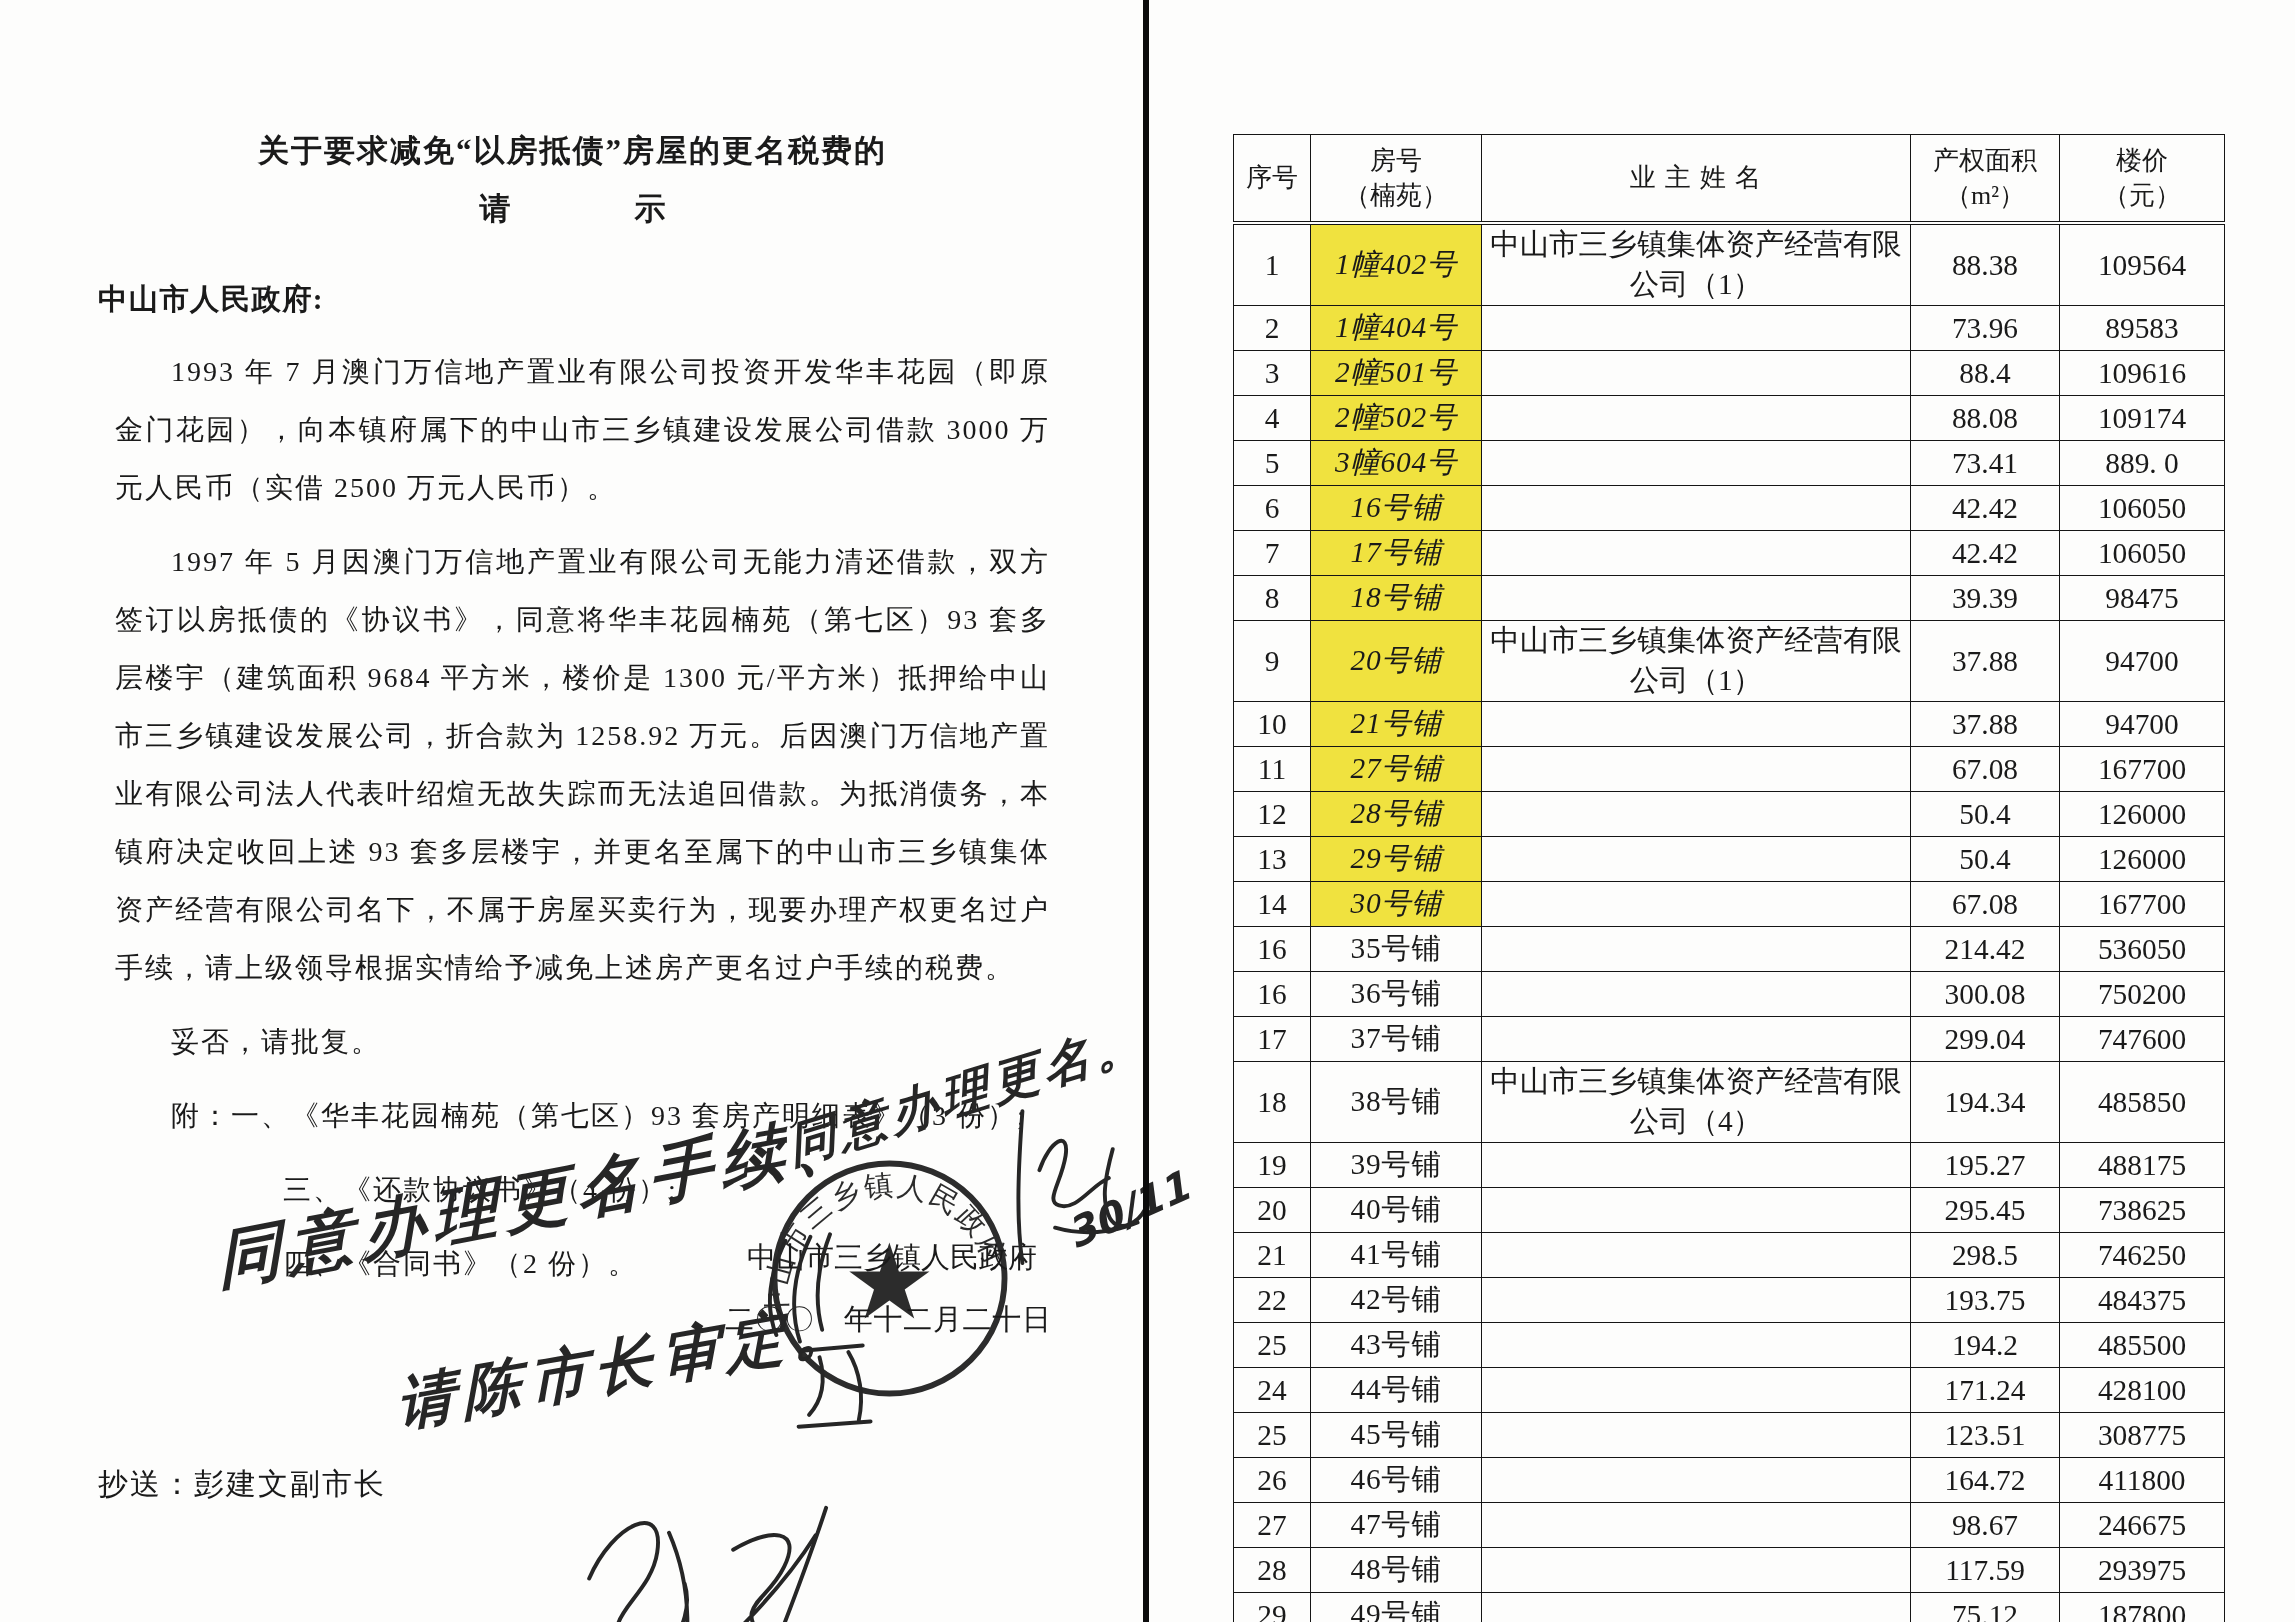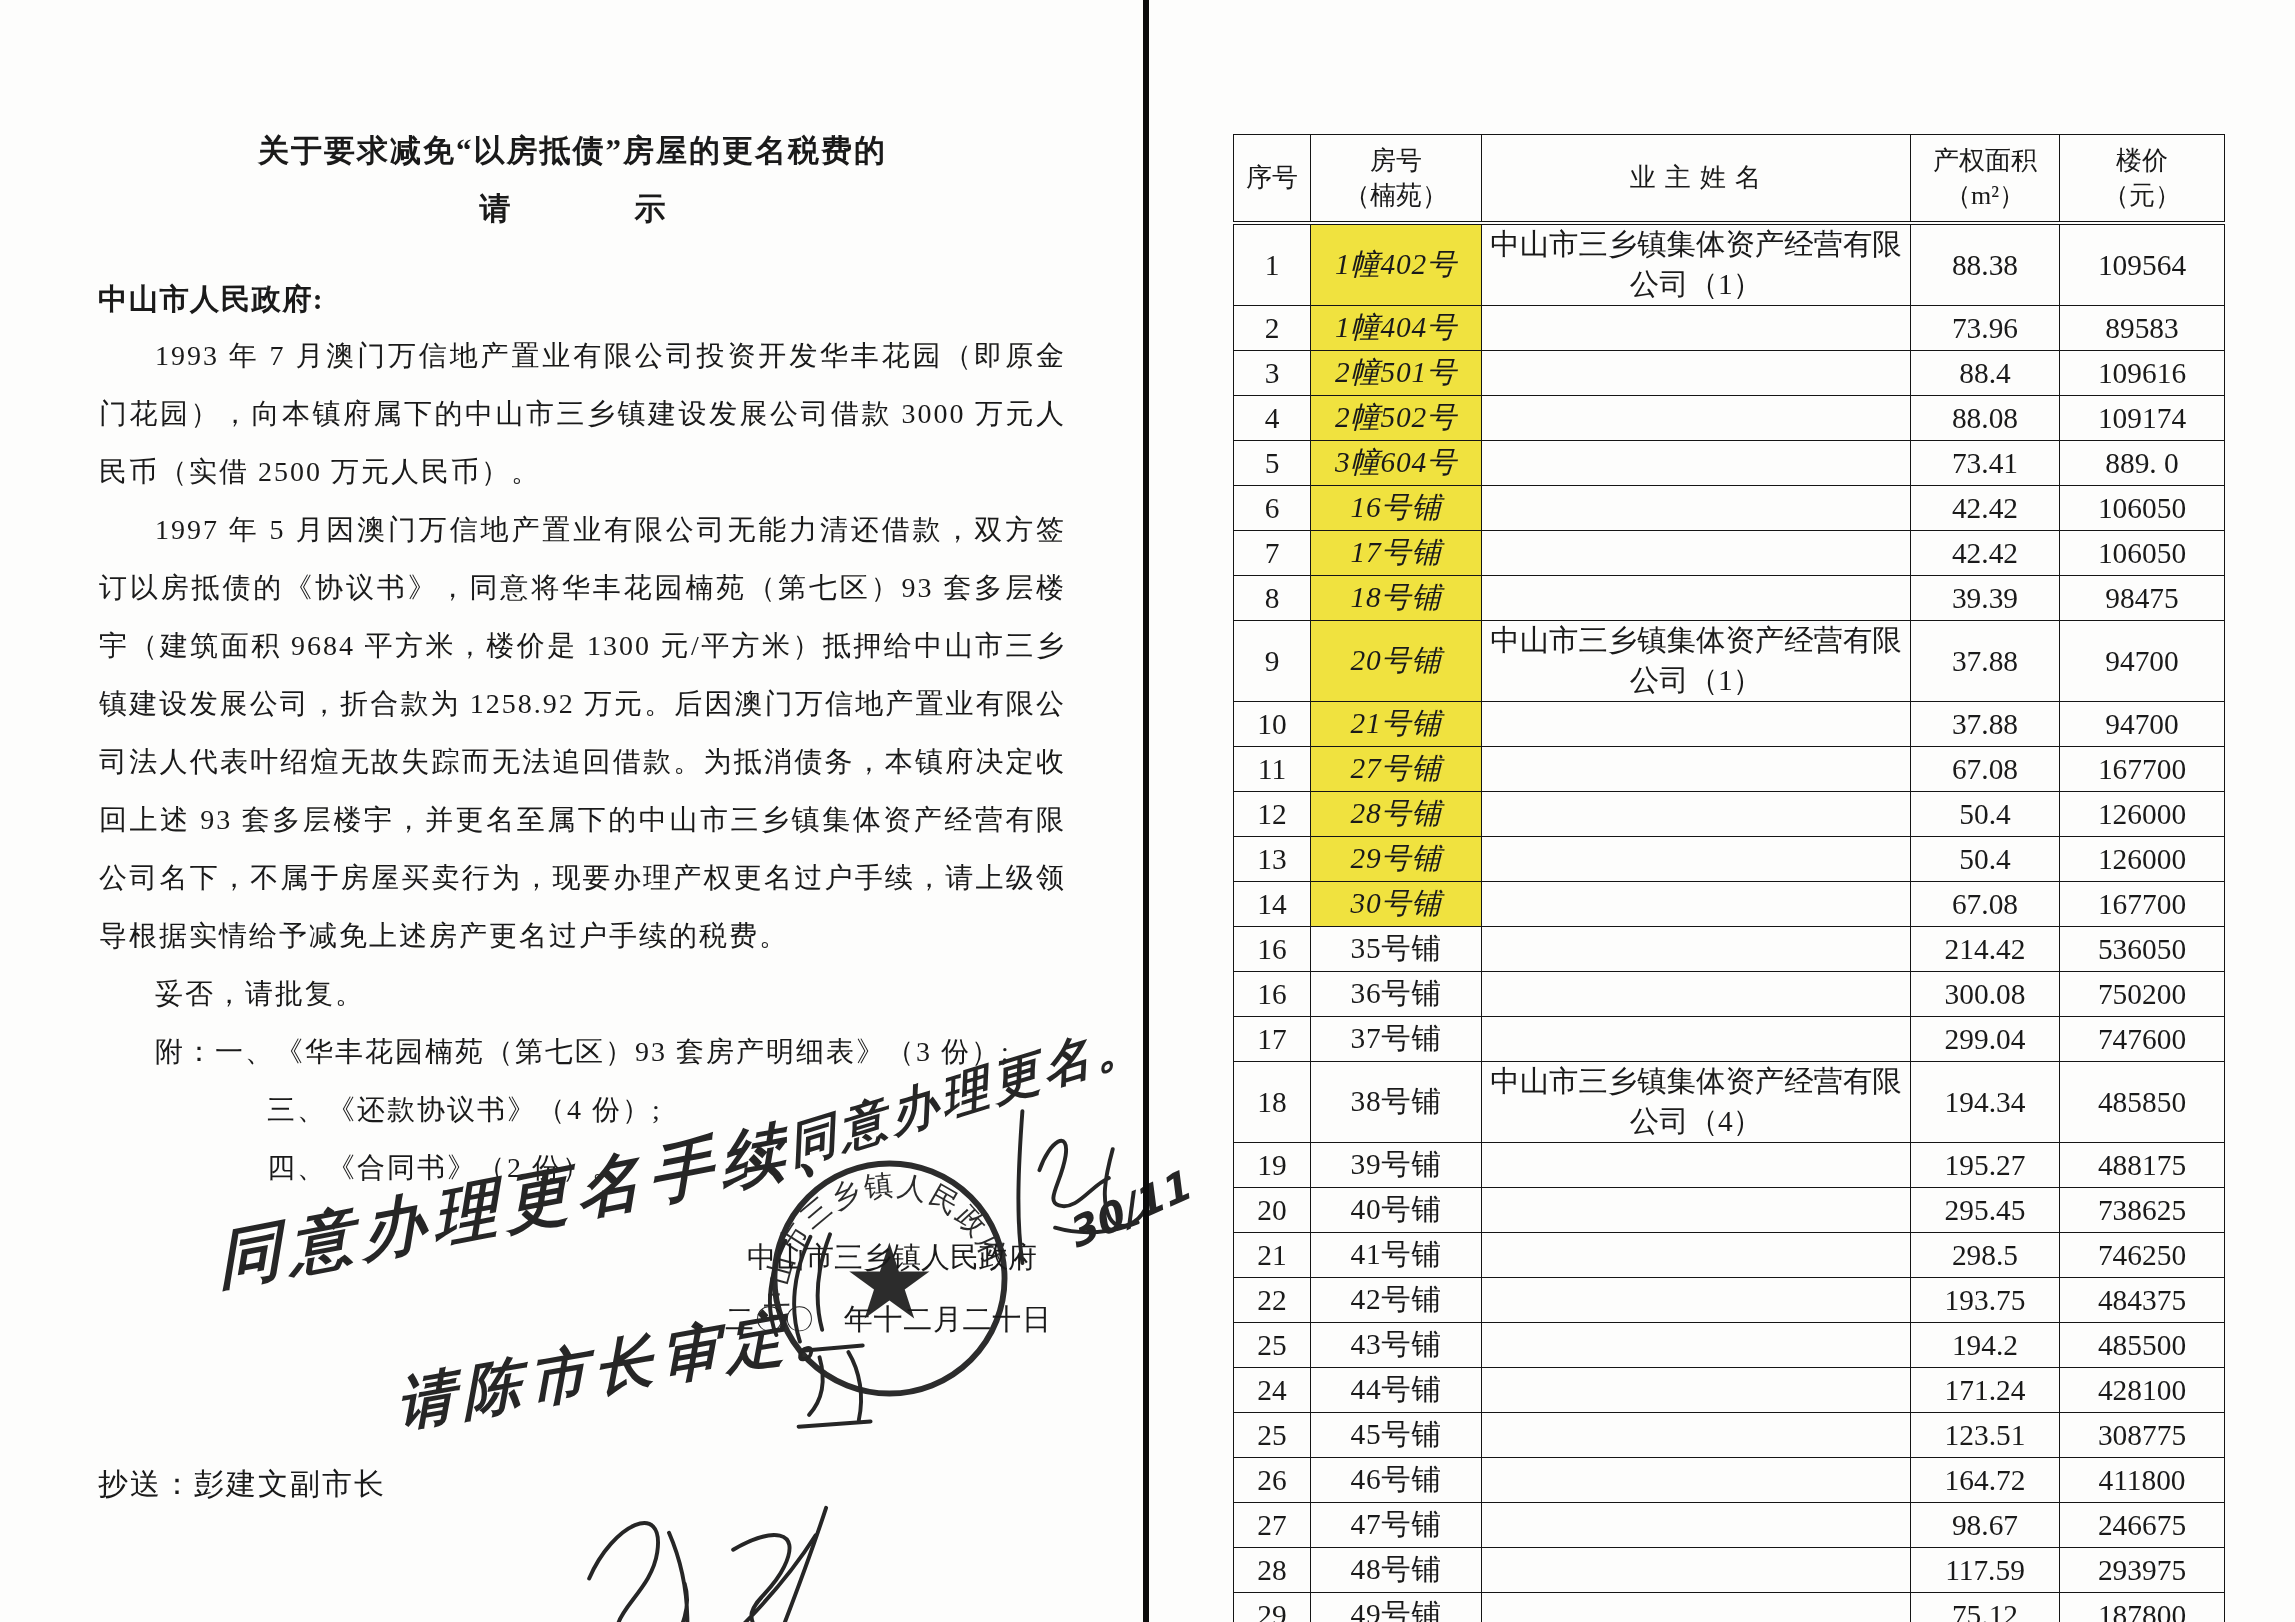--- a/index.html
+++ b/index.html
@@ -12,21 +12,21 @@
   .divider{position:absolute;left:1143px;top:0;width:5.9px;height:1623px;background:#0c0c0c;}
   
   .page-left{position:absolute;left:0;top:0;width:1143px;height:1623px;}
   .doc-title{position:absolute;left:13px;top:130px;width:1119px;text-align:center;
     font-size:31px;font-weight:600;letter-spacing:2px;}
   .doc-title2{position:absolute;left:13px;top:188px;width:1119px;text-align:center;
     font-size:31px;font-weight:600;}
   .salutation{position:absolute;left:98px;top:280px;font-size:29.4px;font-weight:700;letter-spacing:1.3px;}
   .body-flow{position:absolute;left:99px;top:327px;width:967px;font-size:28px;line-height:58px;
     letter-spacing:2px;text-align:justify;word-break:break-all;}
-  .body-flow p{margin:0;text-indent:2em;}
+  .body-flow p{margin:16px;text-indent:2em;}
   .att-line{margin:0;}
   .att-first{text-indent:2em;}
   .att-rest{padding-left:4em;}
   .cc-line{position:absolute;left:98px;top:1464px;font-size:30px;letter-spacing:2px;}
   
   .hand{position:absolute;font-family:"DejaVu Sans",sans-serif;font-style:italic;font-weight:600;
     color:#262626;white-space:nowrap;transform-origin:left top;}
   .hand-note-top{left:783px;top:1116px;font-size:48px;letter-spacing:5.2px;transform:rotate(-17deg) skewX(-6deg);}
   .hand-note1{left:215px;top:1218px;font-size:64px;letter-spacing:9.2px;transform:rotate(-11deg) skewX(-7deg);}
   .hand-note2{left:395px;top:1366px;font-size:59px;letter-spacing:7.9px;transform:rotate(-10deg) skewX(-7deg);}

